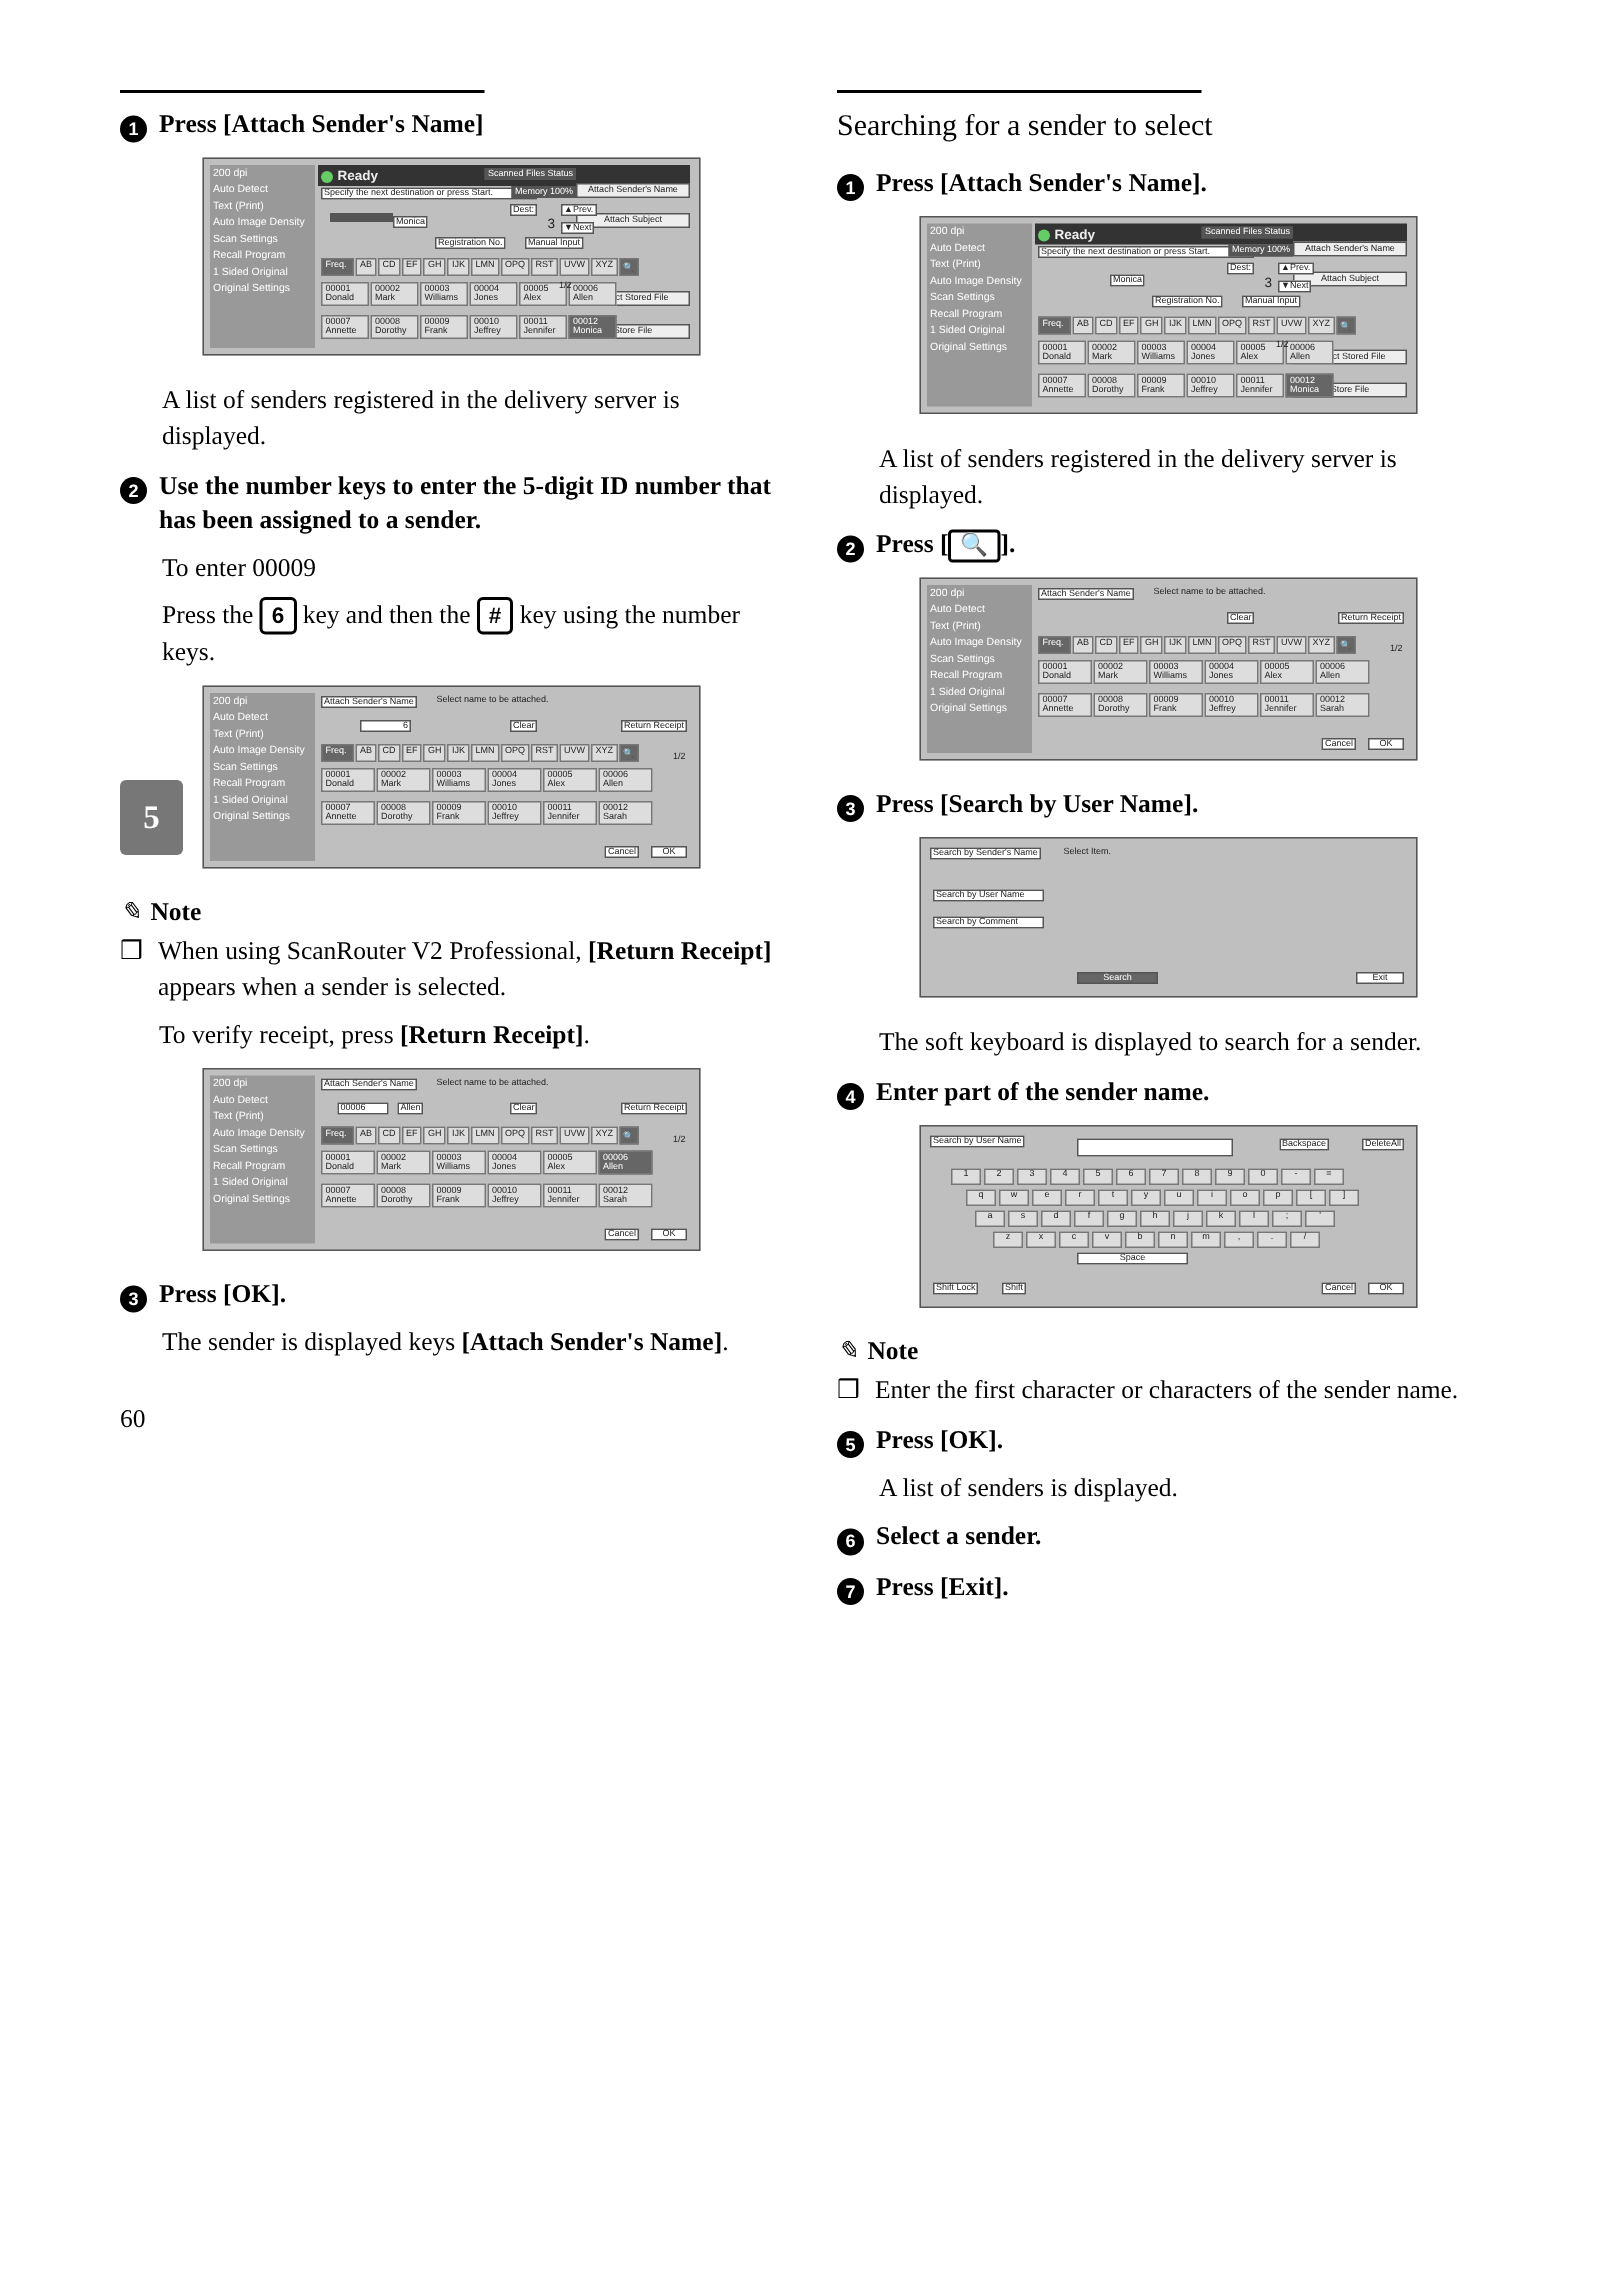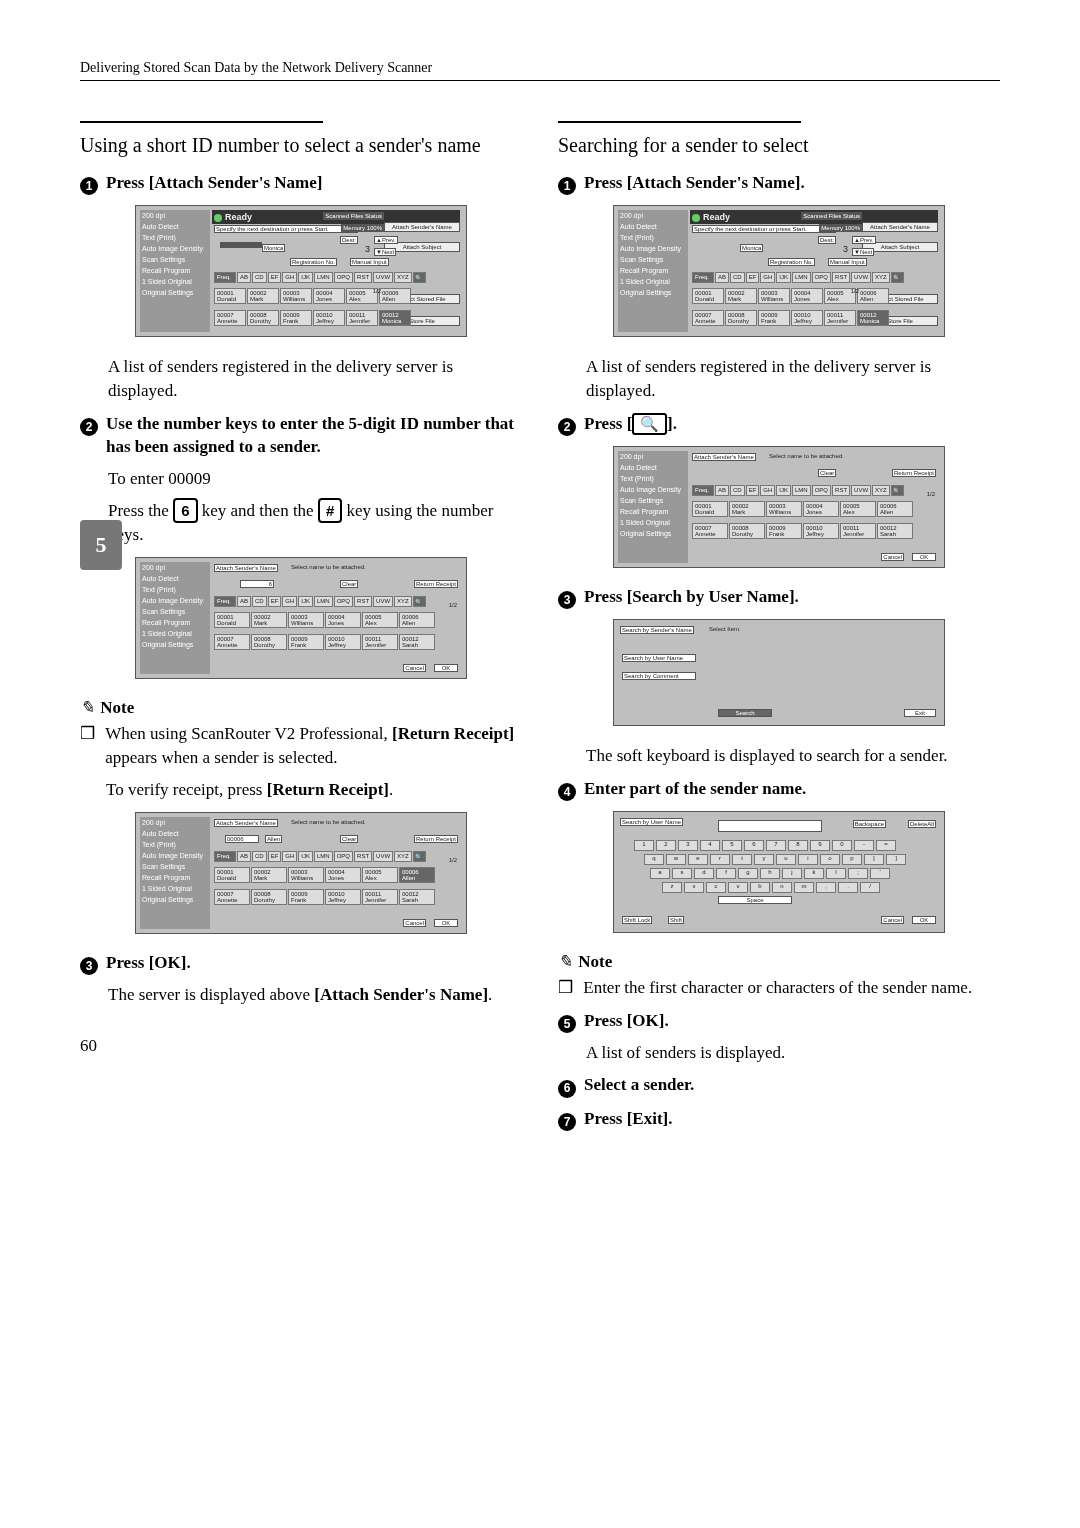--- a/index.html
+++ b/index.html
@@ -179,29 +179,27 @@
   .kb-row { position:absolute; display:flex; gap:2px; }
   .kb-key {
     width:18px; height:9px; background:#ddd; border:1px solid #777;
     font-size:6px; text-align:center;
   }
 </style>
 </head>
 <body>
 
 <div class="page">
-  <div class="running-head">Delivering Stored Scan Data by the Network Delivery Scanner</div>
 
   <div class="left-gutter-tab">5</div>
 
   <div class="columns">
 
     <div class="col">
       <div class="section-rule"></div>
-      <div class="section-title">Using a short ID number to select a sender's name</div>
 
       <div class="step">
         <span class="num"><span class="circ">1</span></span>
         <span>
           <b><span>Press</span></b>
           <span class="bold-sans">[Attach Sender's Name]</span>
         </span>
       </div>
 
       <div class="screenshot ss-main">
@@ -410,21 +408,21 @@
       </div>
 
       <div class="step">
         <span class="num"><span class="circ">3</span></span>
         <span>
           <b><span>Press</span></b>
           <span class="bold-sans">[OK]</span><b><span>.</span></b>
         </span>
       </div>
       <div class="body-text">
-        <span>The server is displayed above</span>
+        <span>The sender is displayed keys</span>
         <span class="bold-sans">[Attach Sender's Name]</span><span>.</span>
       </div>
 
       <div class="pagenum">60</div>
     </div>
 
     <div class="col">
       <div class="section-rule"></div>
       <div class="section-title">Searching for a sender to select</div>
 

